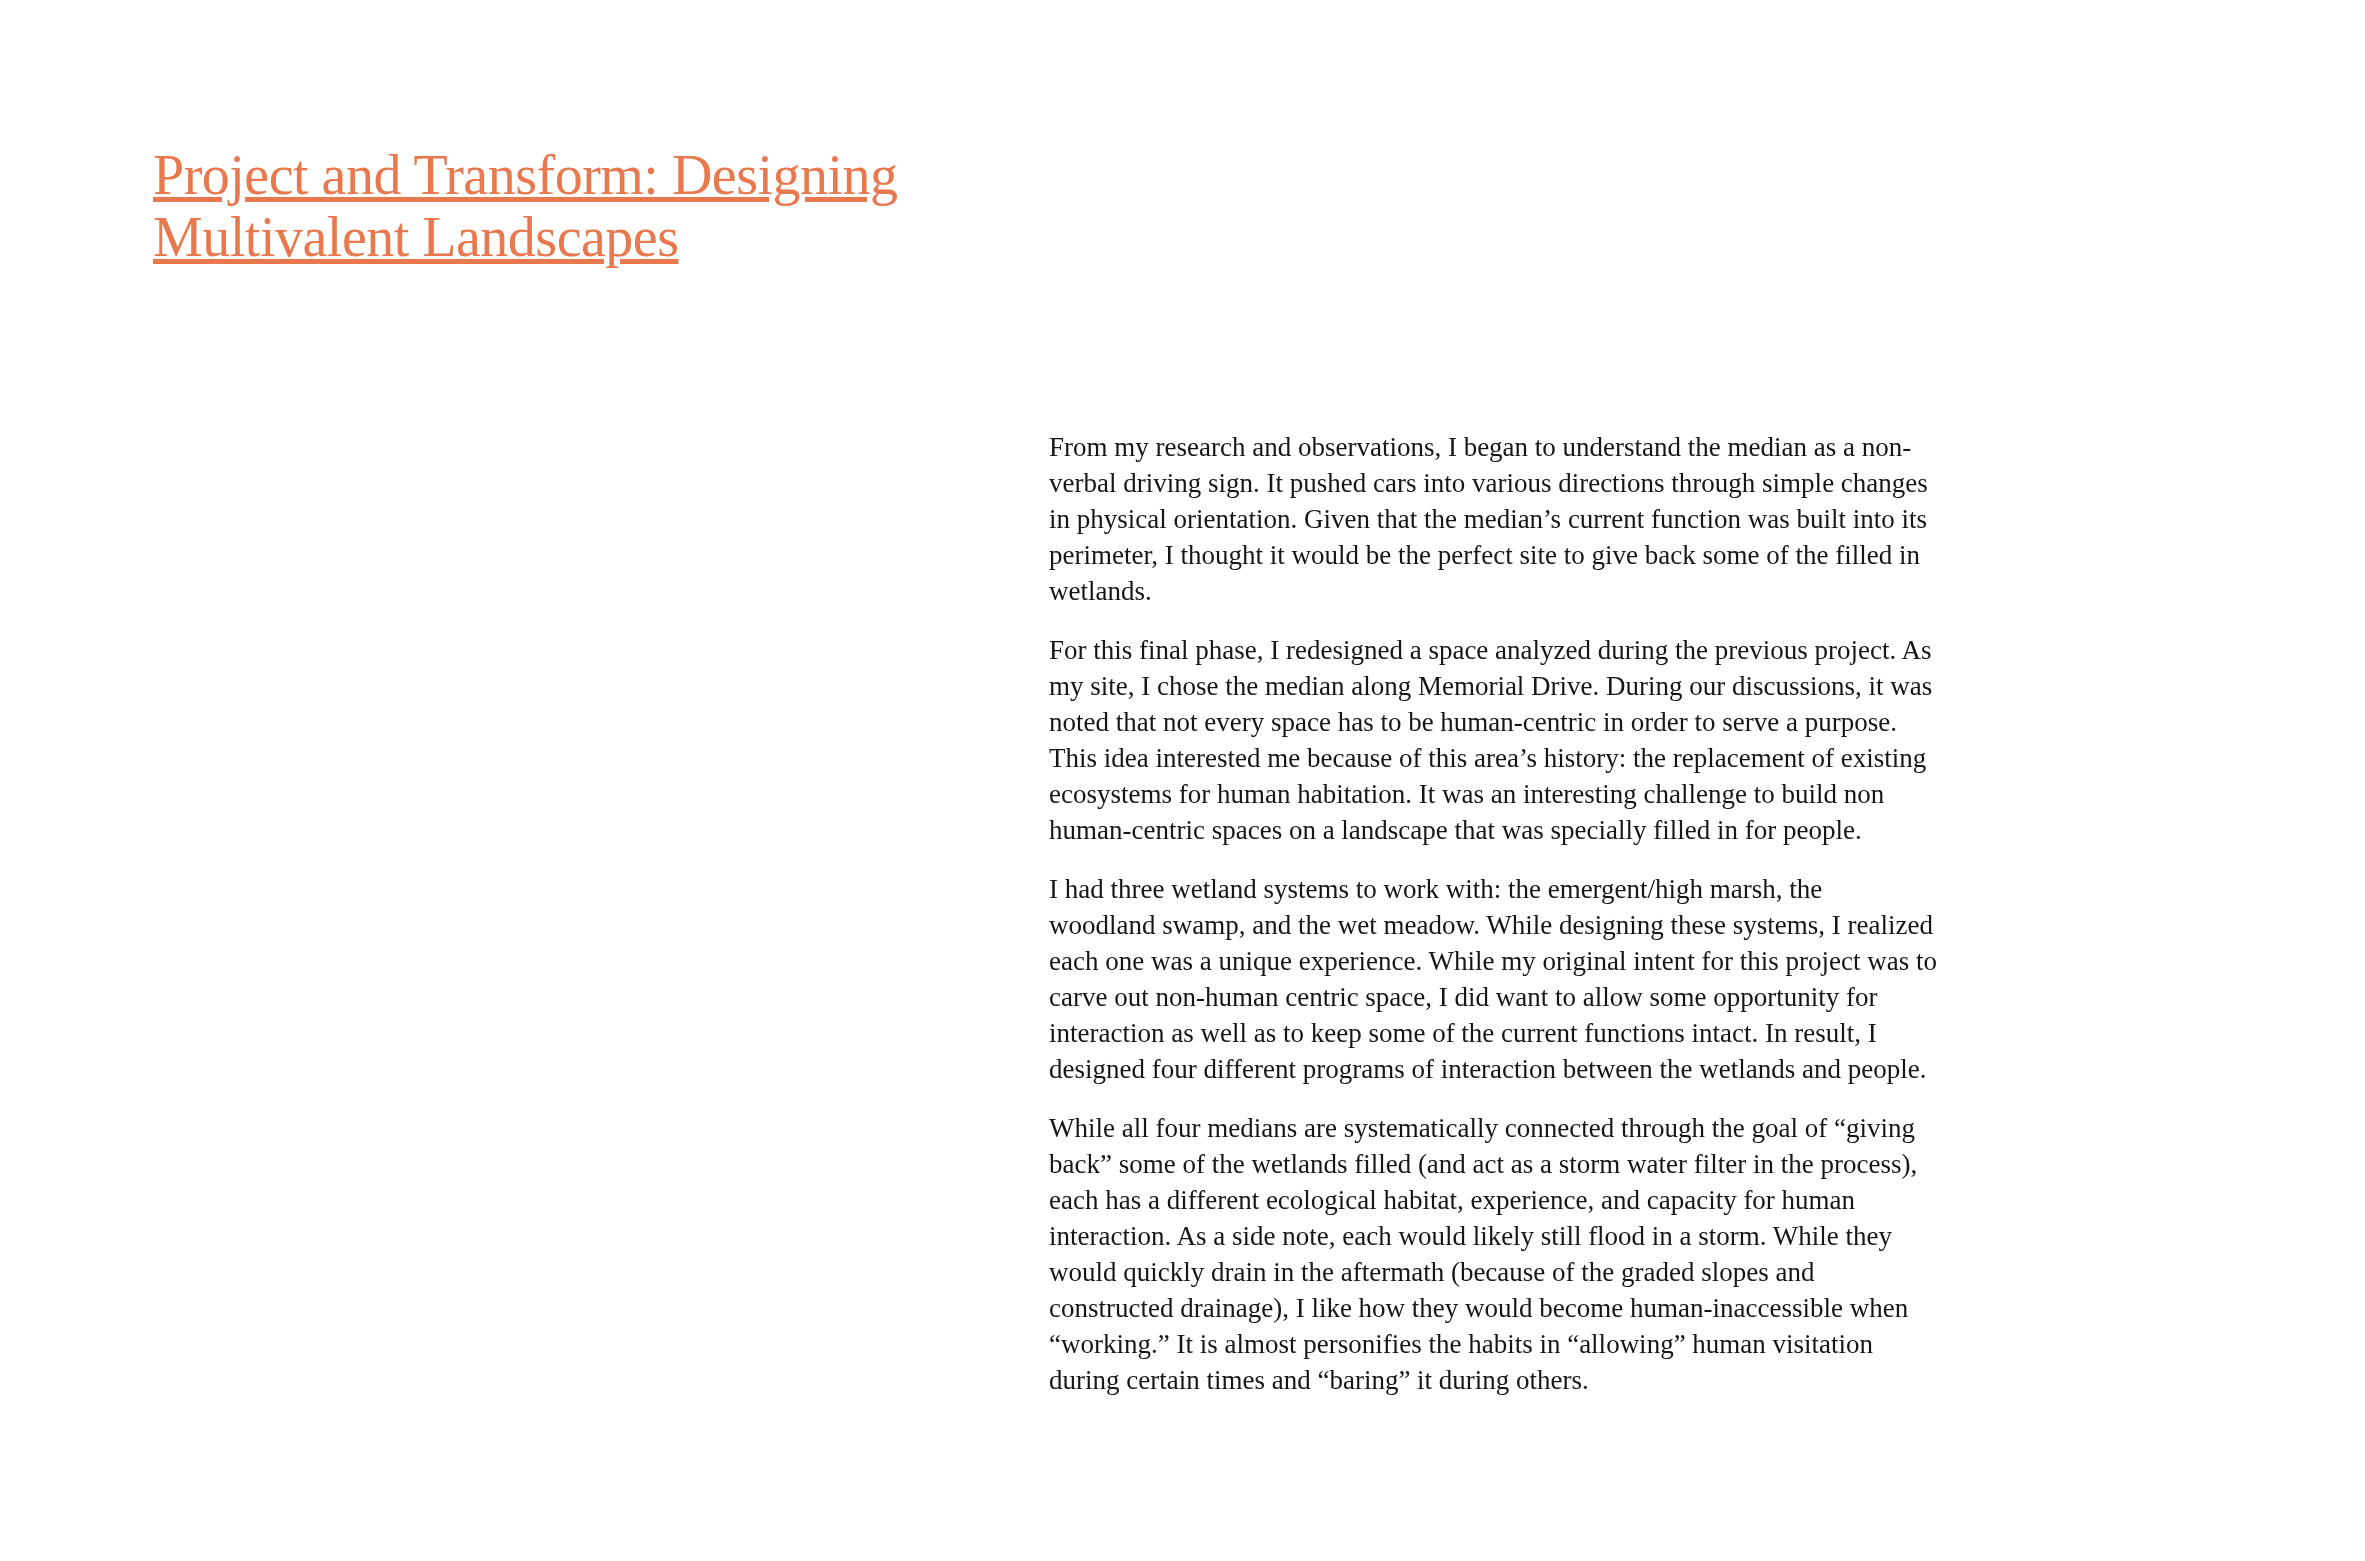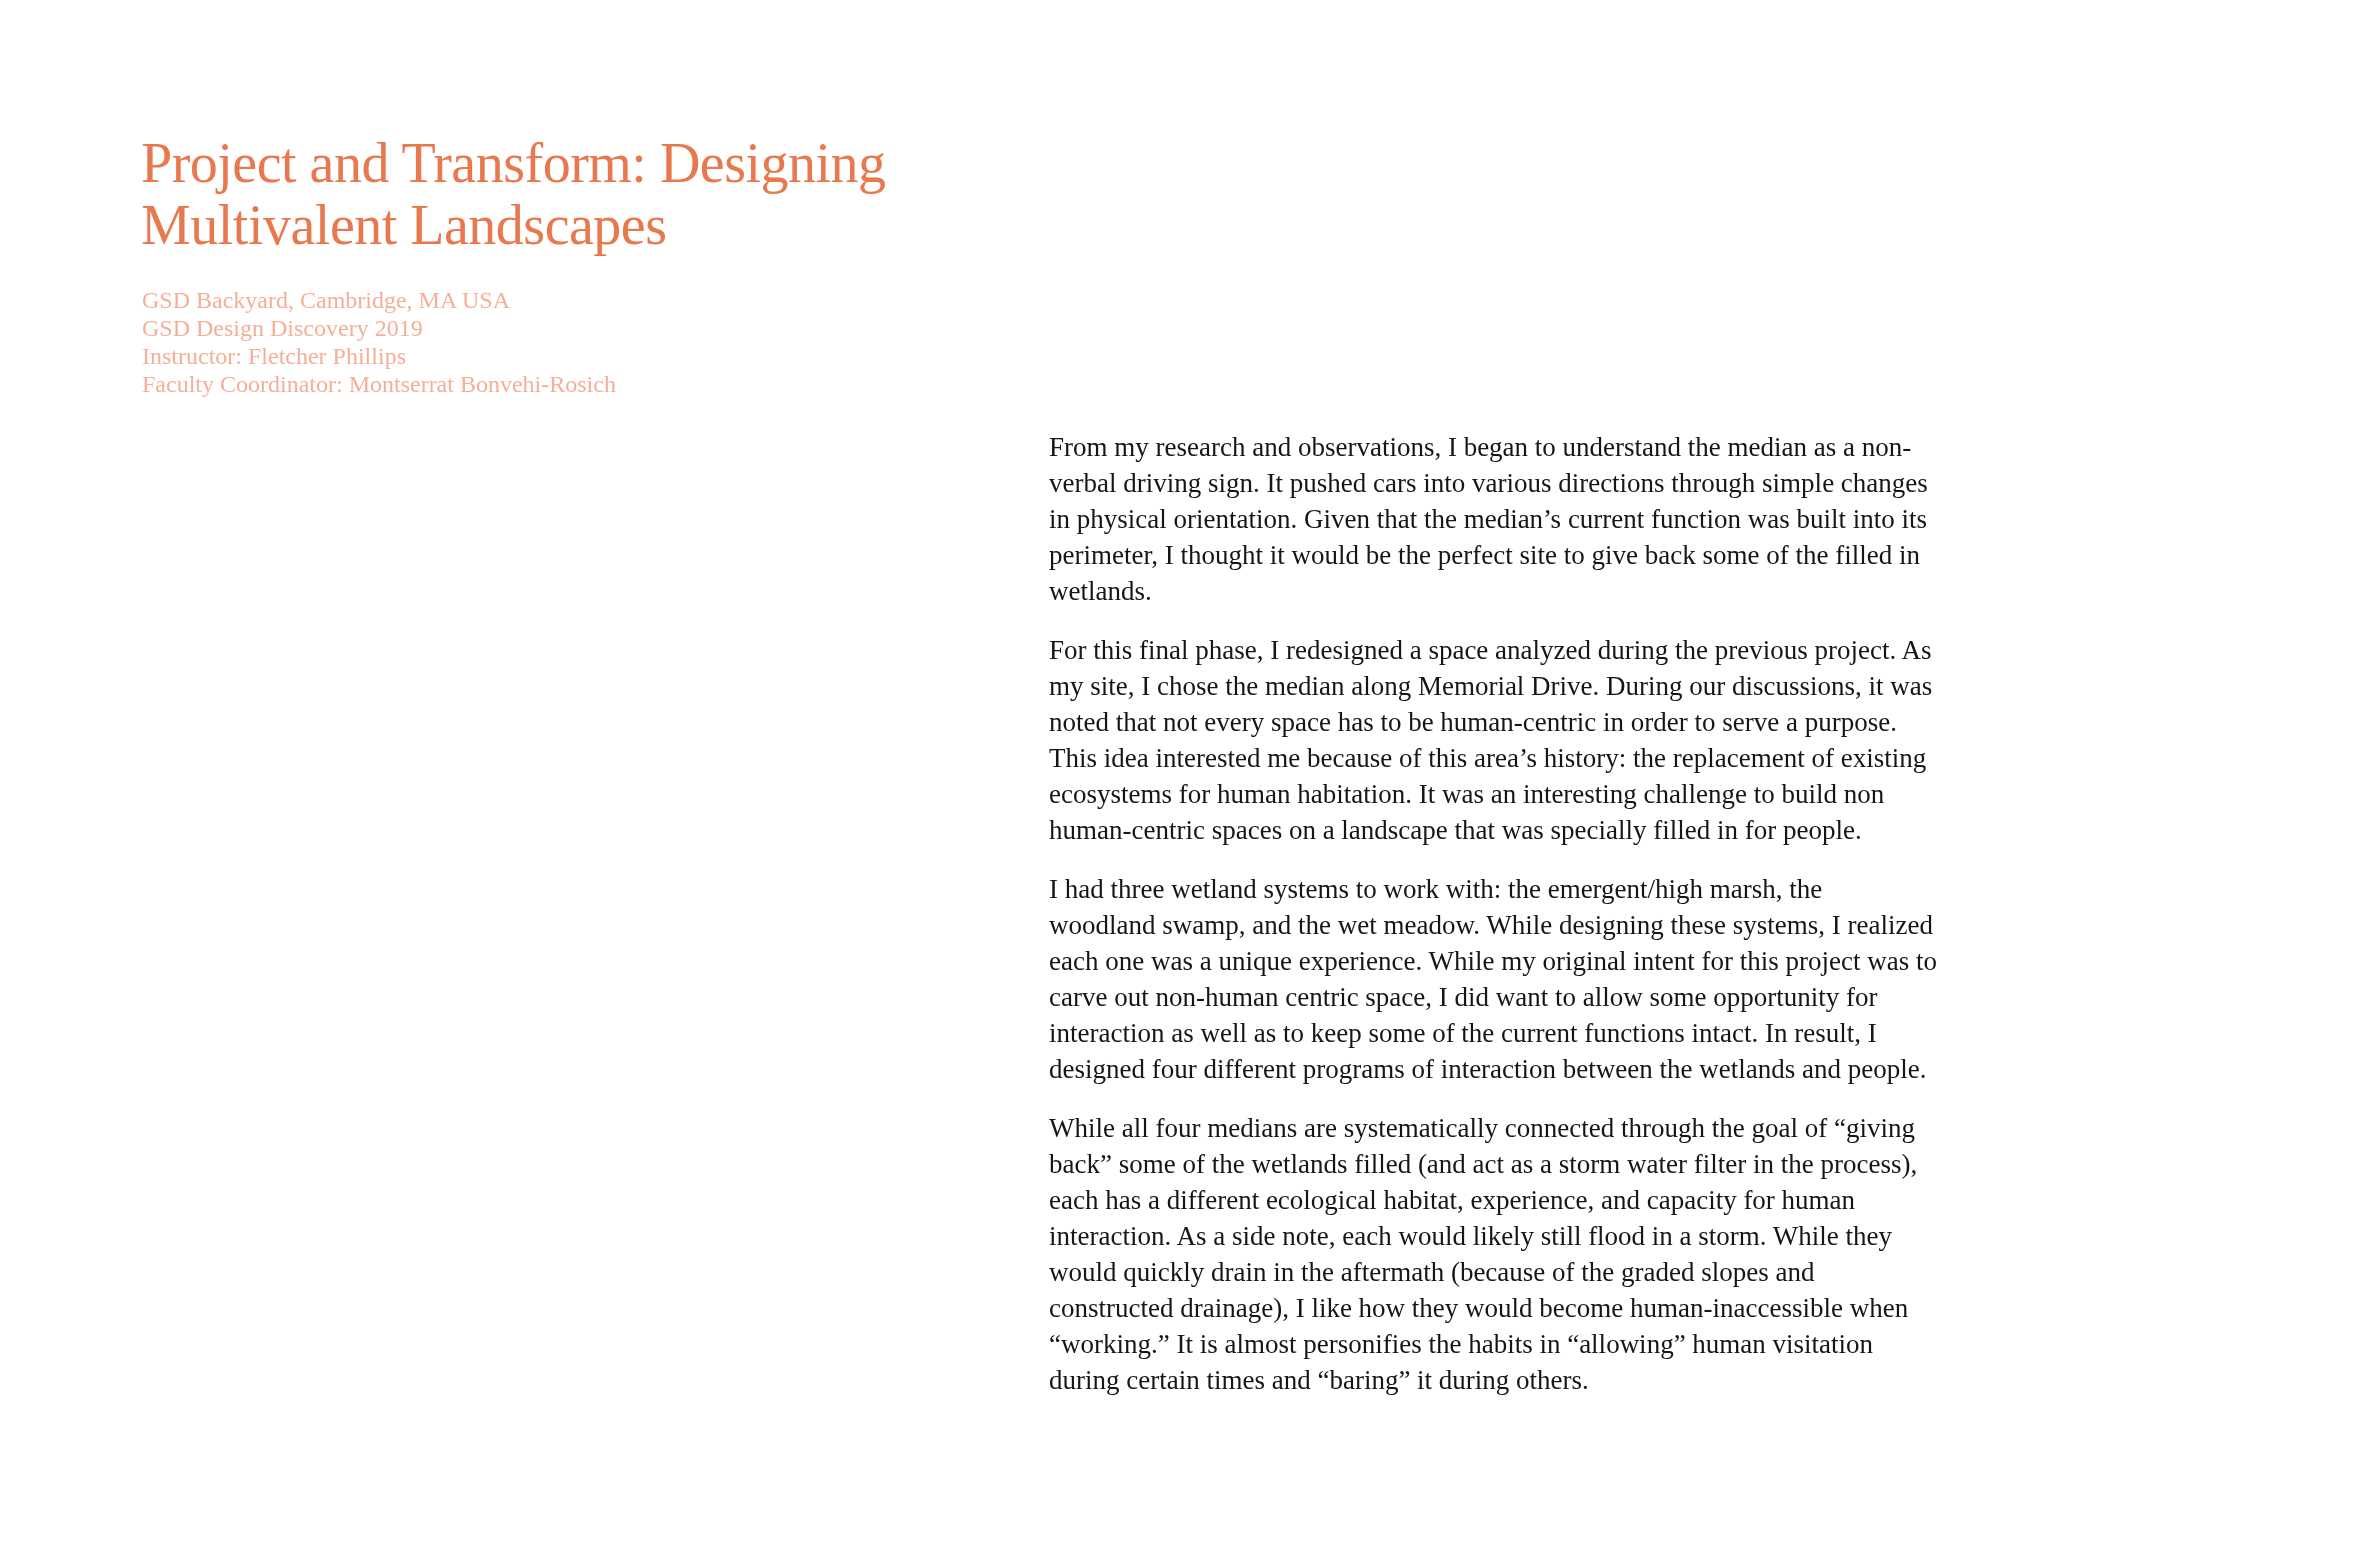--- a/index.html
+++ b/index.html
@@ -18,27 +18,28 @@
     position: absolute;
     inset: 0;
     background: #FFFFFF;
   }
   .title-block {
     position: absolute;
     left: 141px;
     top: 132px;
   }
   .page-title {
-    margin: 0;
+    margin: 12px;
     font-size: 56px;
     line-height: 62px;
     font-weight: 400;
     color: #E8794E;
     white-space: pre-line;
     letter-spacing: -0.5px;
+    text-decoration: underline;
   }
   .meta-block {
     position: absolute;
     left: 142px;
     top: 286px;
     font-size: 24px;
     line-height: 28px;
     color: #F5AF98;
     white-space: pre-line;
     letter-spacing: 0;
@@ -63,24 +64,20 @@
 </head>
 <body>
 
 <div class="page">
 
   <header class="title-block">
     <h1 class="page-title">Project and Transform: Designing
 Multivalent Landscapes</h1>
   </header>
 
-  <div class="meta-block">GSD Backyard, Cambridge, MA USA
-GSD Design Discovery 2019
-Instructor: Fletcher Phillips
-Faculty Coordinator: Montserrat Bonvehi-Rosich</div>
 
   <main class="body-column">
     <p>From my research and observations, I began to understand the median as a non-
 verbal driving sign. It pushed cars into various directions through simple changes
 in physical orientation. Given that the median’s current function was built into its
 perimeter, I thought it would be the perfect site to give back some of the filled in
 wetlands.</p>
     <p>For this final phase, I redesigned a space analyzed during the previous project. As
 my site, I chose the median along Memorial Drive. During our discussions, it was
 noted that not every space has to be human-centric in order to serve a purpose.

